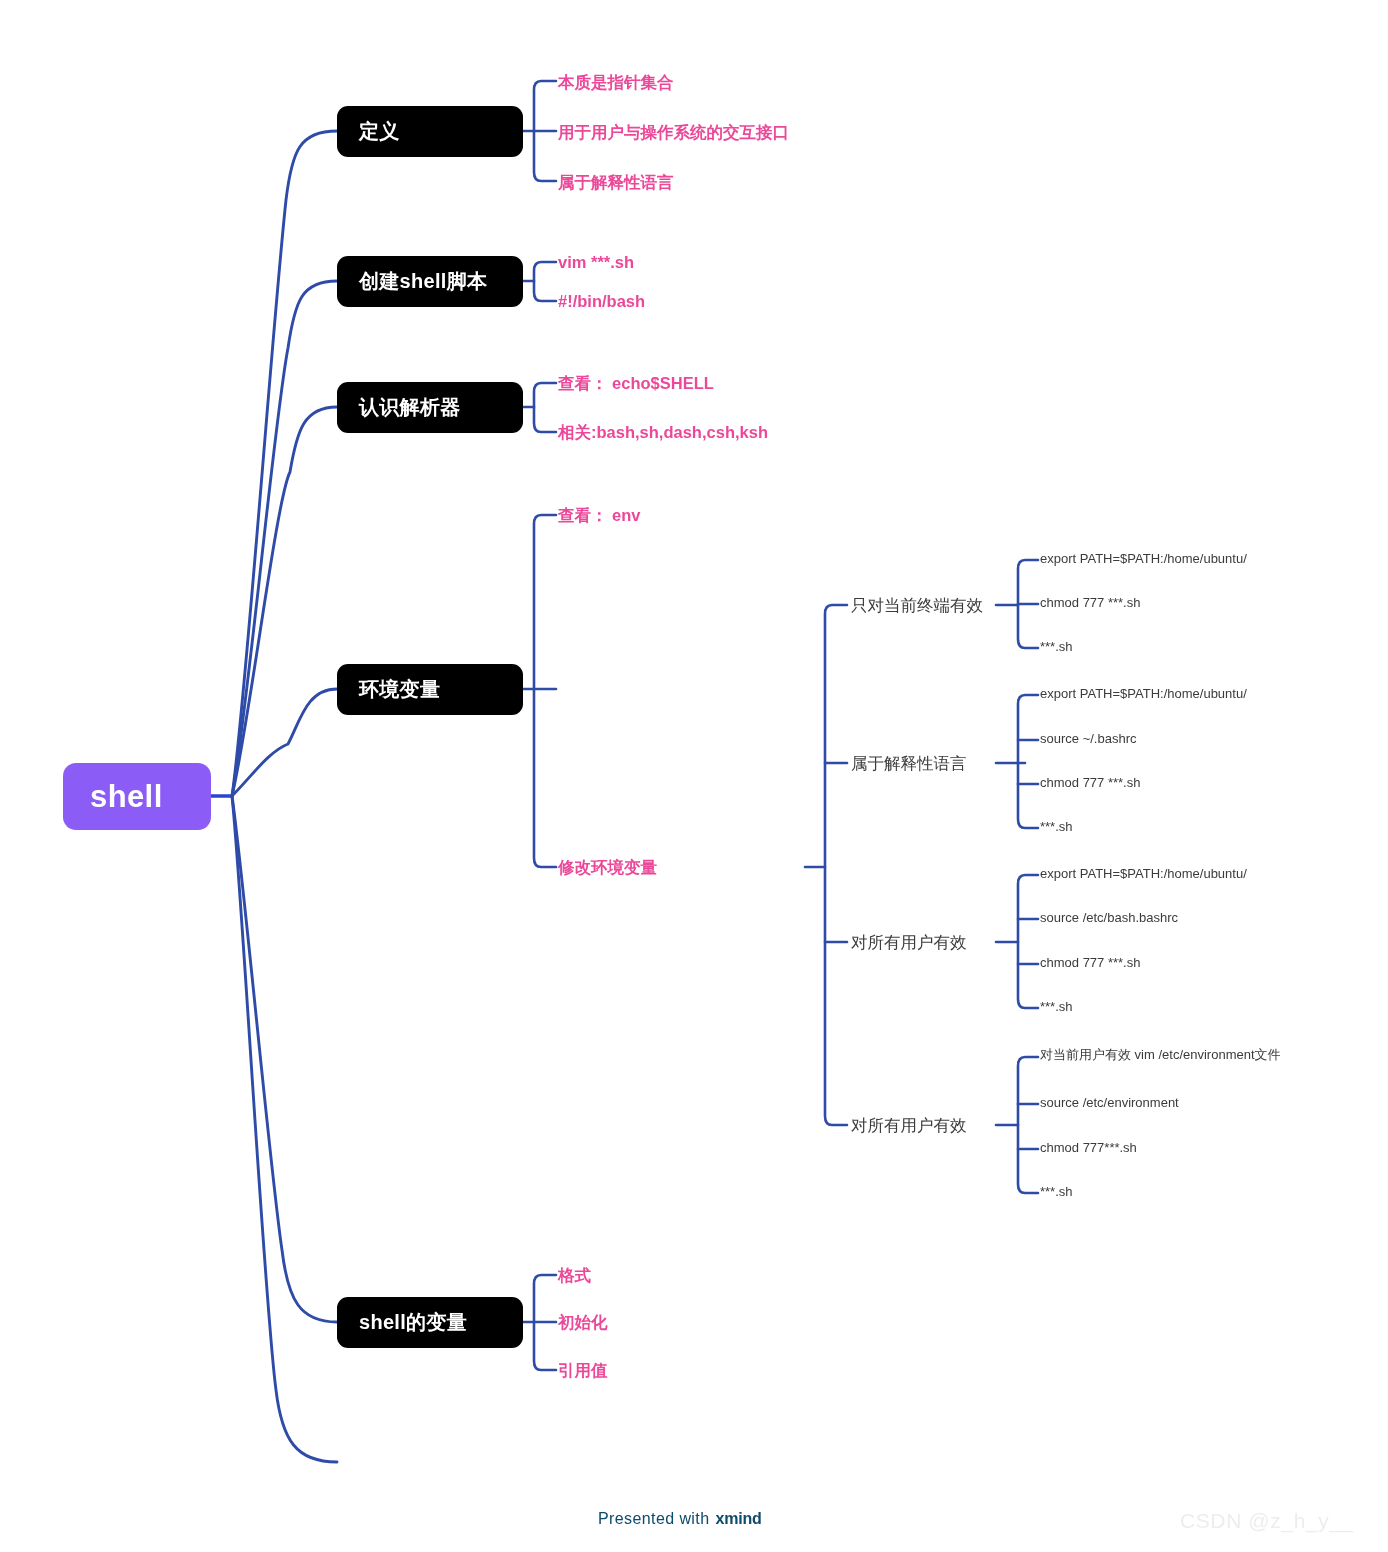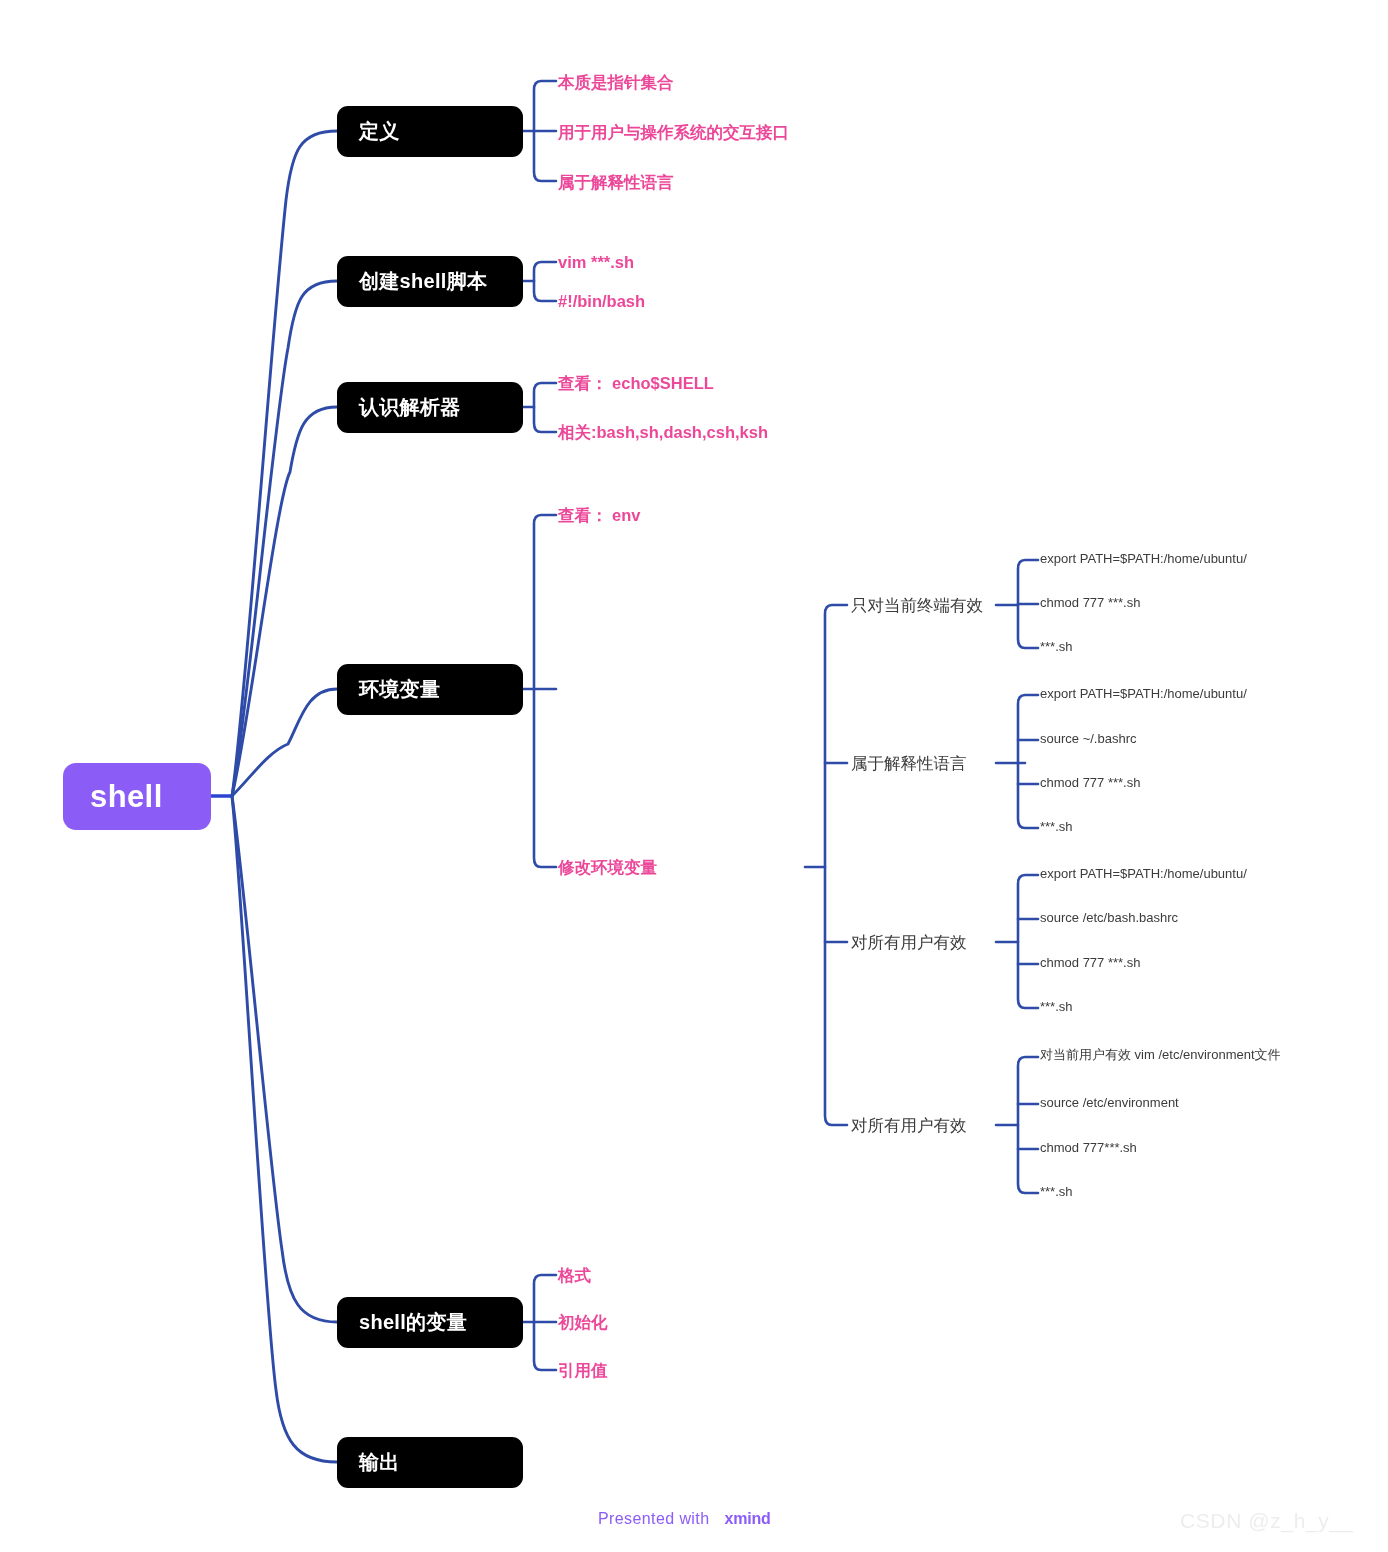--- a/index.html
+++ b/index.html
@@ -99,26 +99,26 @@
     line-height: 1;
     z-index: 4;
   }
 
   
   .xmind-credit {
     position: absolute;
     left: 598px;
     top: 1510px;
     font-size: 16px;
-    color: #8b5cf6;
+    color: #0c4a6e;
     letter-spacing: 0.4px;
     white-space: nowrap;
     display: flex;
     align-items: baseline;
-    gap: 15px;
+    gap: 6px;
     z-index: 3;
   }
   .xmind-credit .brand {
     font-weight: bold;
     letter-spacing: -0.2px;
   }
   .csdn-credit {
     position: absolute;
     left: 1180px;
     top: 1509px;
@@ -206,23 +206,20 @@
   </div>
   <div class="l2-node" style="top:382px">
     <span>认识解析器</span>
   </div>
   <div class="l2-node" style="top:664px">
     <span>环境变量</span>
   </div>
   <div class="l2-node" style="top:1297px">
     <span>shell的变量</span>
   </div>
-  <div class="l2-node" style="top:1437px">
-    <span>输出</span>
-  </div>
 
   <div class="leaf" style="top:74px">本质是指针集合</div>
   <div class="leaf" style="top:124px">用于用户与操作系统的交互接口</div>
   <div class="leaf" style="top:174px">属于解释性语言</div>
 
   <div class="leaf" style="top:254px">vim ***.sh</div>
   <div class="leaf" style="top:293px">#!/bin/bash</div>
 
   <div class="leaf" style="top:375px">查看： echo$SHELL</div>
   <div class="leaf" style="top:424px">相关:bash,sh,dash,csh,ksh</div>

